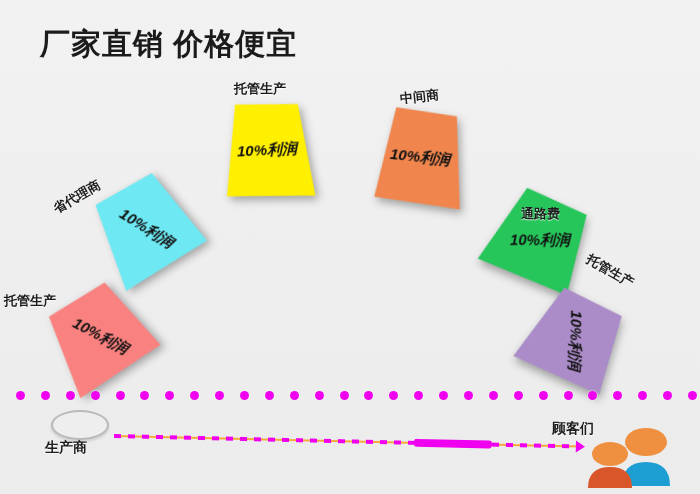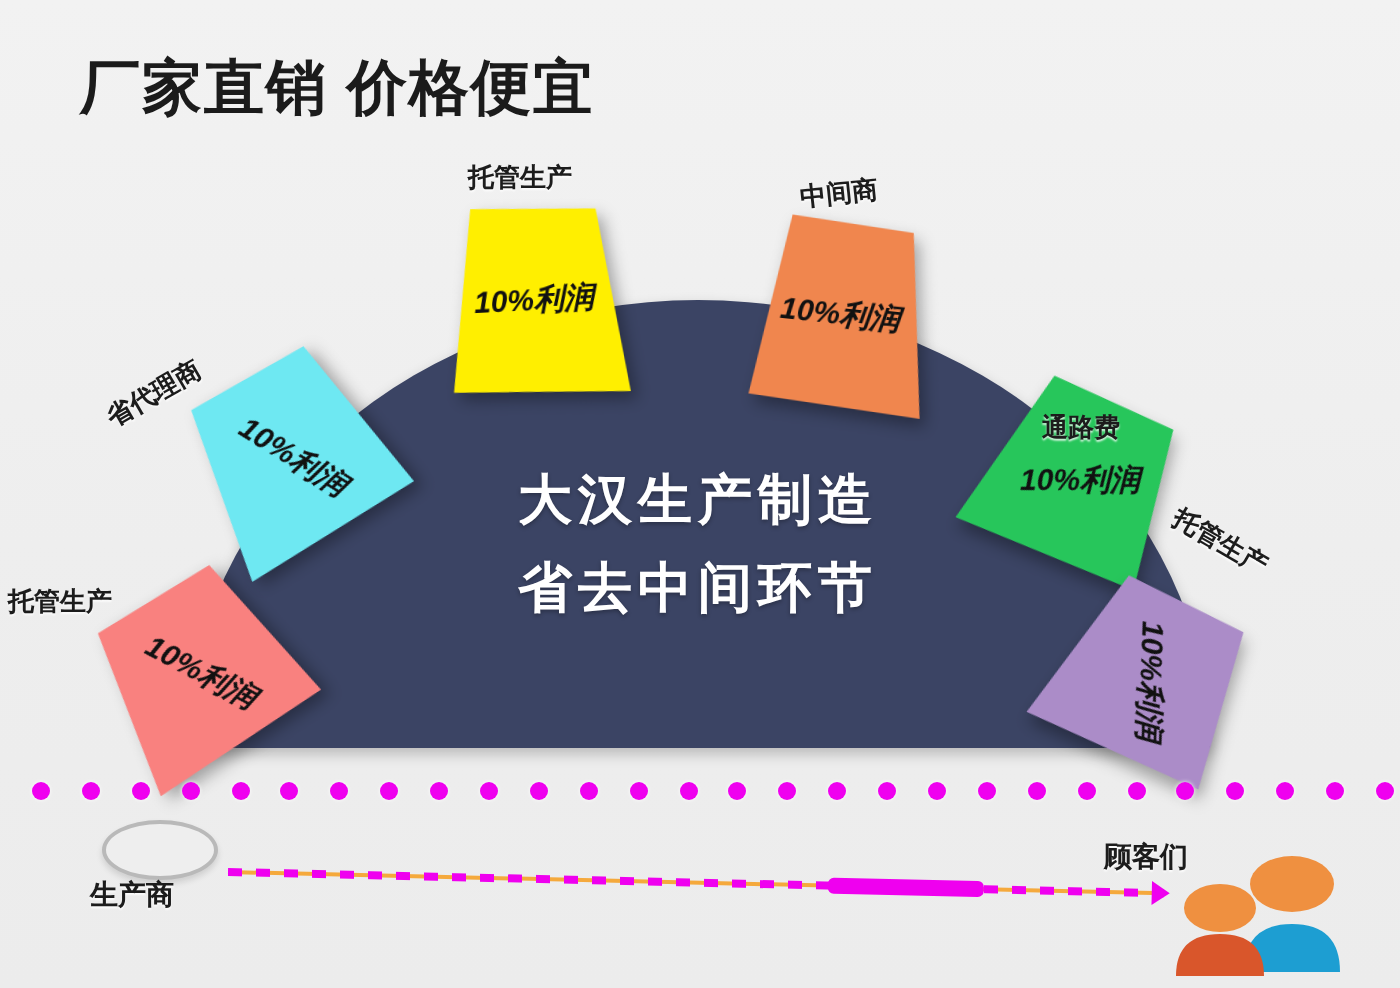--- a/index.html
+++ b/index.html
@@ -198,26 +198,20 @@
     width: 104px; height: 62px;
   }
 </style>
 </head>
 <body>
 
 <div id="stage" style="background-color: rgb(240, 240, 240);">
 
   <div id="page-title">厂家直销 价格便宜</div>
 
-  <div id="dome" style="background: rgb(59, 68, 100);">
-    <div id="dome-text">
-      <span class="l">大汉生产制造</span>
-      <span class="l">省去中间环节</span>
-    </div>
-  </div>
 
   <div class="card" id="card-prov">
     <div class="face trap-up2" style="background: rgb(110, 232, 242);">
       <span class="profit">10%利润</span>
     </div>
   </div>
 
   <div class="card" id="card-city">
     <div class="face trap-up" style="background: rgb(255, 239, 0);">
       <span class="profit">10%利润</span>

